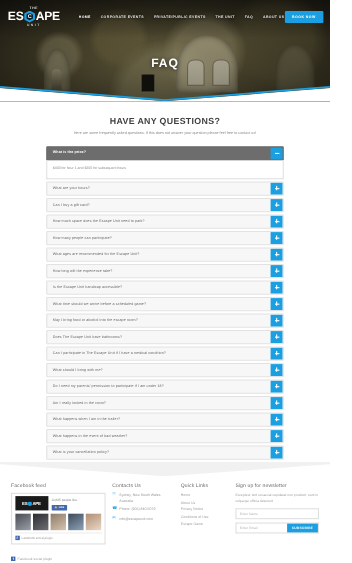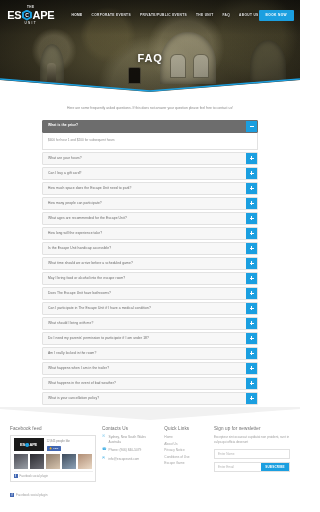--- a/index.html
+++ b/index.html
@@ -299,20 +299,21 @@
         <span class="nav-link">PRIVATE/PUBLIC EVENTS</span>
         <span class="nav-link">THE UNIT</span>
         <span class="nav-link">FAQ</span>
         <span class="nav-link">ABOUT US</span>
       </div>
       <div class="book-btn">BOOK NOW</div>
     </div>
   </div>
 
   <div class="main">
+    <div class="head-title">HAVE ANY QUESTIONS?</div>
     <div class="head-sub">Here are some frequently asked questions. If this does not answer your question please feel free to contact us!</div>
 
     <div class="acc">
 
       <div class="acc-item">
         <div class="acc-head open">
           <div class="acc-q">What is the price?</div>
           <div class="acc-btn minus"></div>
         </div>
         <div class="acc-body">$400 for hour 1 and $200 for subsequent hours</div>

